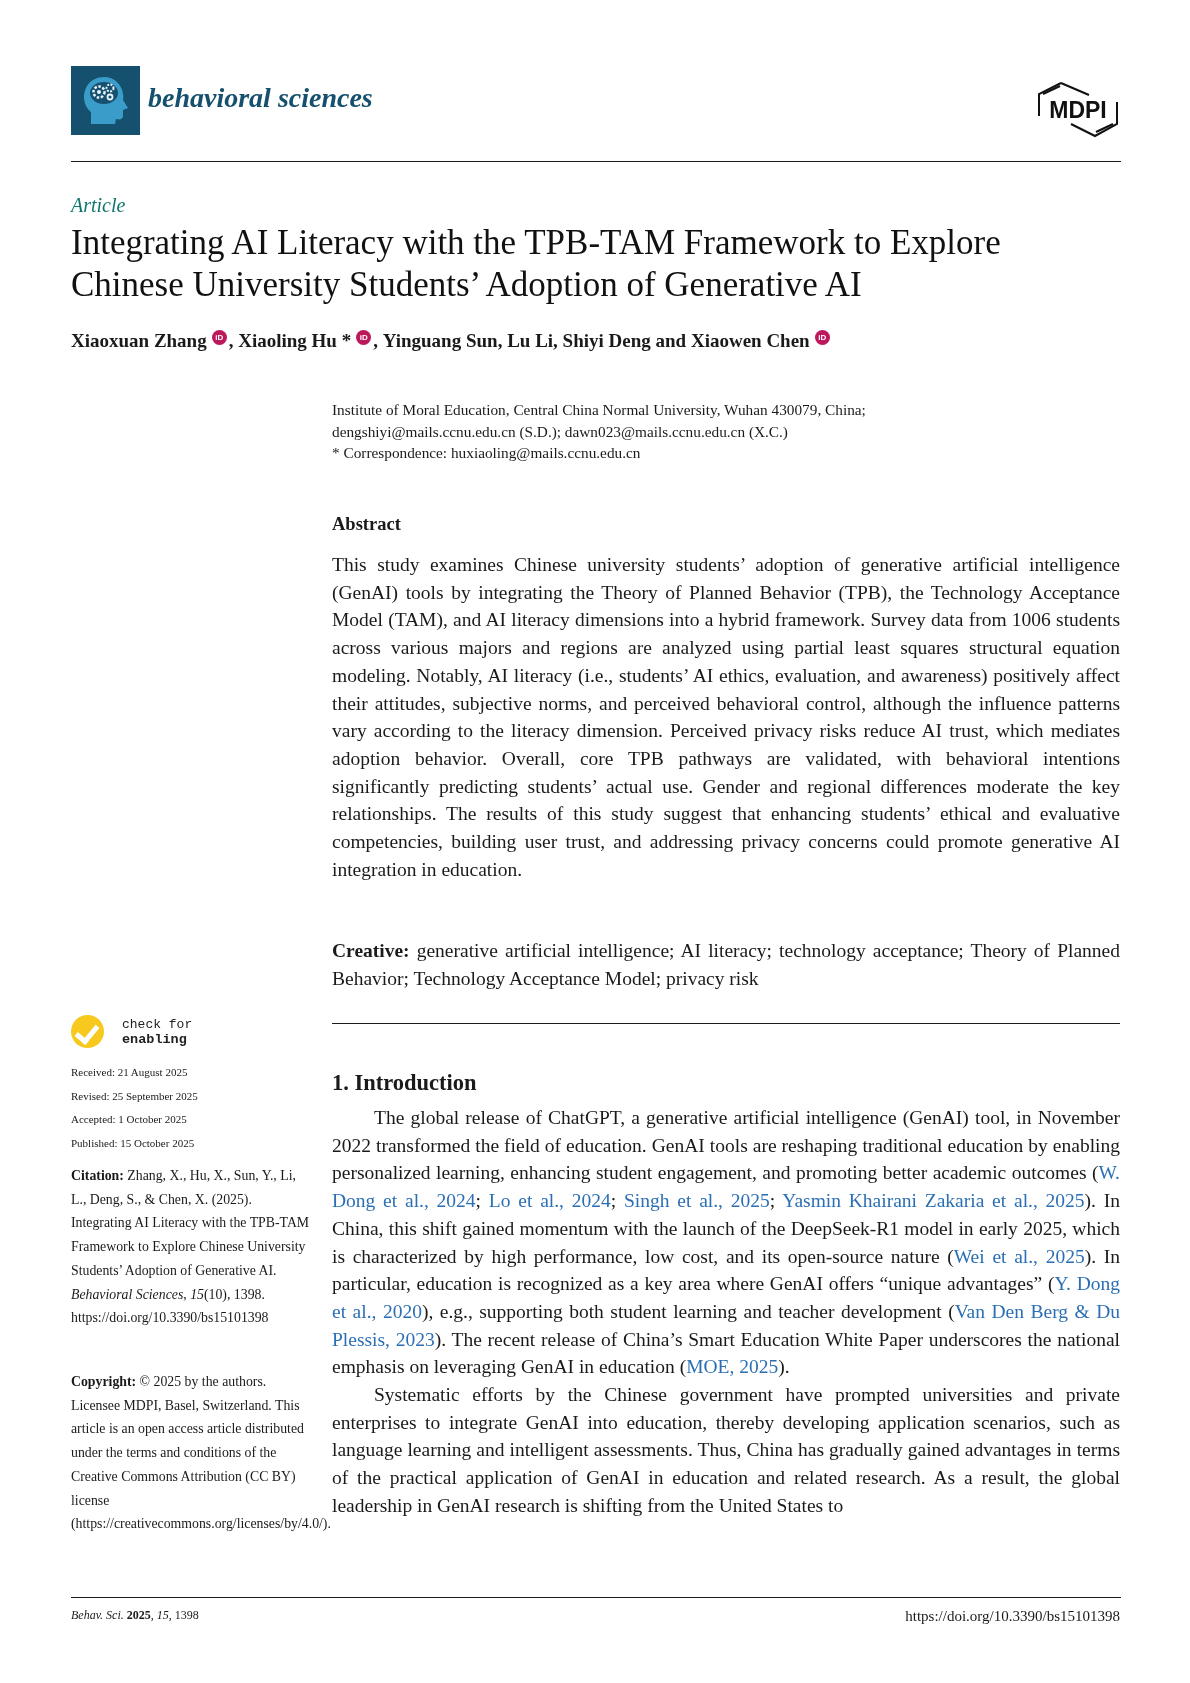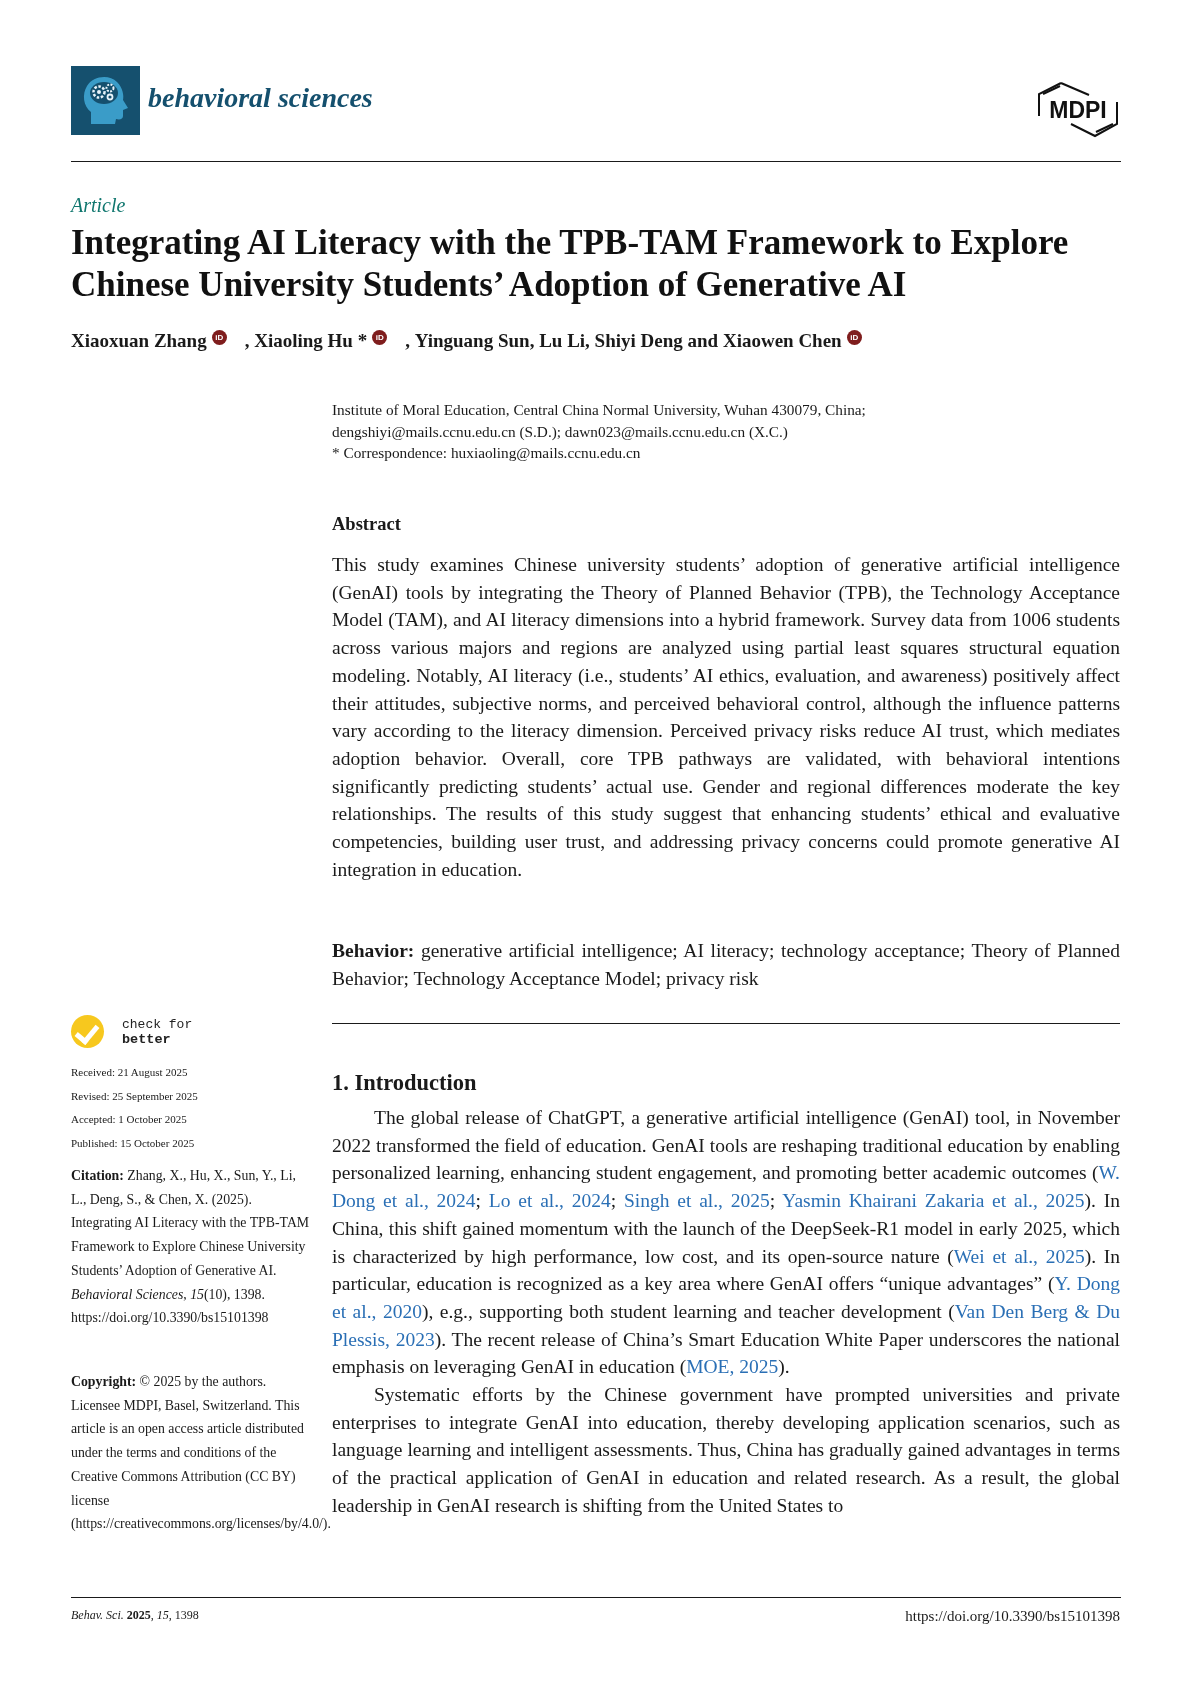--- a/index.html
+++ b/index.html
@@ -6,23 +6,23 @@
   body { width: 1190px; height: 1683px; position: relative; overflow: hidden; font-family: "Liberation Serif", "DejaVu Serif", serif; color: #1a1a1a; }
   .abs { position: absolute; }
 
   
   .journal-logo { left: 71px; top: 66px; width: 69px; height: 69px; background: #15506e; }
   .journal-name { left: 148px; top: 82px; font-size: 28px; font-style: italic; font-weight: bold; color: #15506e; white-space: nowrap; }
   .mdpi-logo { left: 1033px; top: 80px; width: 90px; height: 58px; }
   .header-rule { left: 71px; top: 161px; width: 1050px; height: 1px; background: #1a1a1a; }
 
   .article-type { left: 71px; top: 194px; font-size: 20px; font-style: italic; color: #0f766e; }
-  .title { left: 71px; top: 222px; width: 1060px; font-size: 35px; font-weight: bold; line-height: 42px; color: #111; }
+  .title { left: 71px; top: 222px; width: 1060px; font-size: 35px; font-weight: normal; line-height: 42px; color: #111; }
   .authors { left: 71px; top: 330px; font-size: 19px; font-weight: bold; white-space: nowrap; display: flex; align-items: center; }
-  .orcid { display: inline-block; width: 15px; height: 15px; border-radius: 50%; background: #7f1d1d; color: #fff; font-family: "Liberation Sans", sans-serif; font-size: 8px; font-weight: bold; text-align: center; line-height: 15px; margin: 0 18px 0 5px; position: relative; top: -4px; }
+  .orcid { display: inline-block; width: 15px; height: 15px; border-radius: 50%; background: #be185d; color: #fff; font-family: "Liberation Sans", sans-serif; font-size: 8px; font-weight: bold; text-align: center; line-height: 15px; margin: 0 2px 0 5px; position: relative; top: -4px; }
 
   .affil { left: 332px; top: 399px; width: 790px; font-size: 15.3px; line-height: 21.6px; color: #1a1a1a; }
   .affil .corr { padding-left: 0; }
 
   .abstract-head { left: 332px; top: 514px; font-size: 18.5px; font-weight: bold; }
   .abstract-body { left: 332px; top: 551px; width: 788px; font-size: 19.5px; line-height: 27.7px; text-align: justify; }
   .keywords { left: 332px; top: 937px; width: 788px; font-size: 19.5px; line-height: 27.7px; text-align: justify; }
   .keywords b { font-weight: bold; }
   .abstract-rule { left: 332px; top: 1023px; width: 788px; height: 1px; background: #1a1a1a; }
 
@@ -99,36 +99,36 @@
 
 <div class="abs affil">
   <div>Institute of Moral Education, Central China Normal University, Wuhan 430079, China;</div>
   <div>dengshiyi@mails.ccnu.edu.cn (S.D.); dawn023@mails.ccnu.edu.cn (X.C.)</div>
   <div class="corr">*  Correspondence: huxiaoling@mails.ccnu.edu.cn</div>
 </div>
 
 <div class="abs abstract-head">Abstract</div>
 <div class="abs abstract-body">This study examines Chinese university students’ adoption of generative artificial intelligence (GenAI) tools by integrating the Theory of Planned Behavior (TPB), the Technology Acceptance Model (TAM), and AI literacy dimensions into a hybrid framework. Survey data from 1006 students across various majors and regions are analyzed using partial least squares structural equation modeling. Notably, AI literacy (i.e., students’ AI ethics, evaluation, and awareness) positively affect their attitudes, subjective norms, and perceived behavioral control, although the influence patterns vary according to the literacy dimension. Perceived privacy risks reduce AI trust, which mediates adoption behavior. Overall, core TPB pathways are validated, with behavioral intentions significantly predicting students’ actual use.  Gender and regional differences moderate the key relationships.  The results of this study suggest that enhancing students’ ethical and evaluative competencies, building user trust, and addressing privacy concerns could promote generative AI integration in education.</div>
 <div class="abs keywords">
-  <b>Behavior:</b>
+  <b>Creative:</b>
   <span>generative artificial intelligence; AI literacy; technology acceptance; Theory of Planned Behavior; Technology Acceptance Model; privacy risk</span>
 </div>
 <div class="abs abstract-rule"></div>
 
 <div class="abs section-head">1. Introduction</div>
 <div class="abs intro">
   <p id="intro-p1"><span>The global release of ChatGPT, a generative artificial intelligence (GenAI) tool, in November 2022 transformed the field of education. GenAI tools are reshaping traditional education by enabling personalized learning, enhancing student engagement, and promoting better academic outcomes (</span><span class="cite">W. Dong et al., 2024</span><span>; </span><span class="cite">Lo et al., 2024</span><span>; </span><span class="cite">Singh et al., 2025</span><span>; </span><span class="cite">Yasmin Khairani Zakaria et al., 2025</span><span>). In China, this shift gained momentum with the launch of the DeepSeek-R1 model in early 2025, which is characterized by high performance, low cost, and its open-source nature (</span><span class="cite">Wei et al., 2025</span><span>). In particular, education is recognized as a key area where GenAI offers “unique advantages” (</span><span class="cite">Y. Dong et al., 2020</span><span>), e.g., supporting both student learning and teacher development (</span><span class="cite">Van Den Berg &amp; Du Plessis, 2023</span><span>). The recent release of China’s Smart Education White Paper underscores the national emphasis on leveraging GenAI in education (</span><span class="cite">MOE, 2025</span><span>).</span></p>
   <p>Systematic efforts by the Chinese government have prompted universities and private enterprises to integrate GenAI into education, thereby developing application scenarios, such as language learning and intelligent assessments. Thus, China has gradually gained advantages in terms of the practical application of GenAI in education and related research. As a result, the global leadership in GenAI research is shifting from the United States to</p>
 </div>
 
 <div class="abs check-updates">
   <div class="check-circle"></div>
   <div class="check-text">
     <div class="l1">check for</div>
-    <div class="l2">better</div>
+    <div class="l2">enabling</div>
   </div>
 </div>
 
 <div class="abs dates">
   <div>Received: 21 August 2025</div>
   <div>Revised: 25 September 2025</div>
   <div>Accepted: 1 October 2025</div>
   <div>Published: 15 October 2025</div>
 </div>
 

